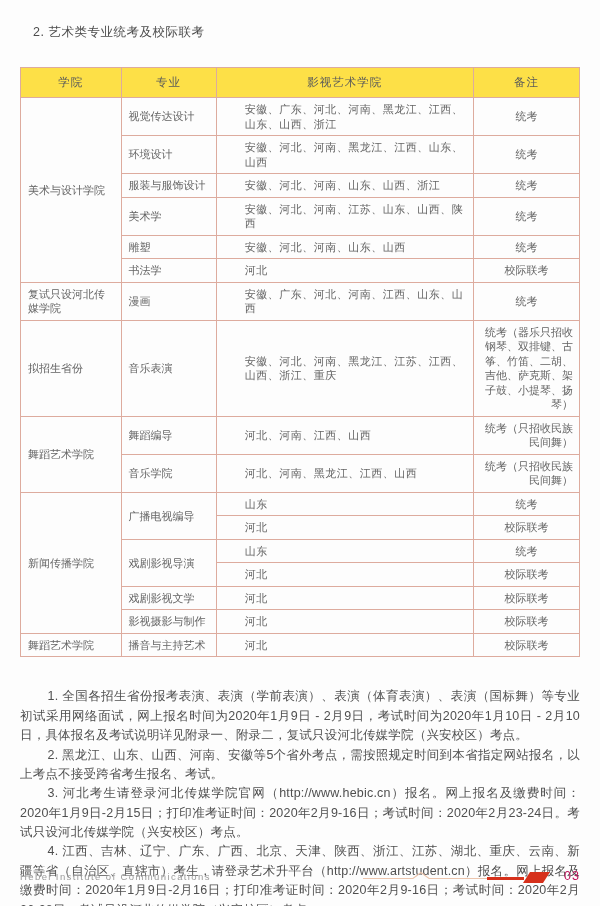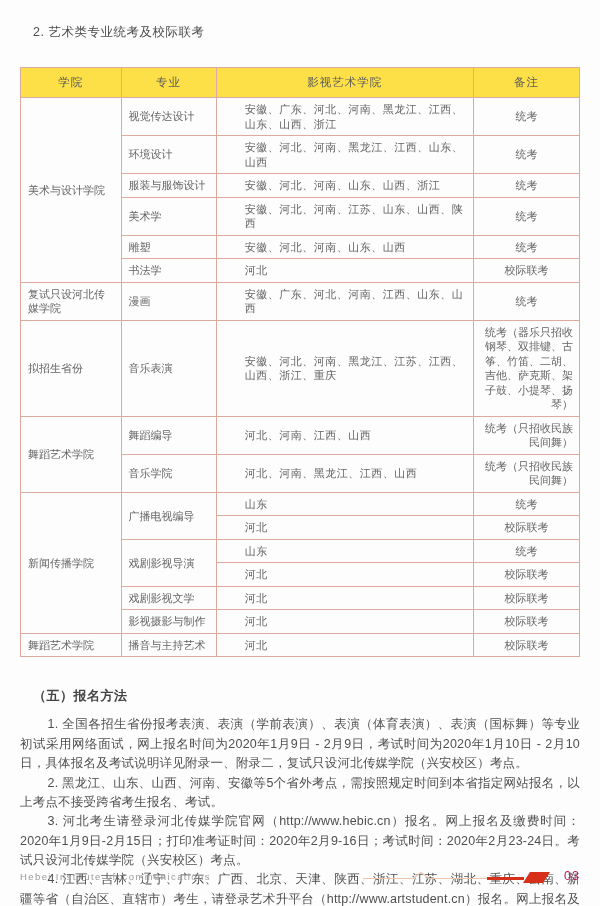--- a/index.html
+++ b/index.html
@@ -201,21 +201,20 @@
         <tr>
           <td class="college-cell">舞蹈艺术学院</td>
           <td class="major-cell">播音与主持艺术</td>
           <td class="provinces-cell">河北</td>
           <td class="note-cell">校际联考</td>
         </tr>
       </tbody>
   </table>
 
   <div class="apply">
-    <div class="apply-heading">（五）报名方法</div>
     <div id="paragraphs">
         <p class="para">1. 全国各招生省份报考表演、表演（学前表演）、表演（体育表演）、表演（国标舞）等专业初试采用网络面试，网上报名时间为2020年1月9日 - 2月9日，考试时间为2020年1月10日 - 2月10日，具体报名及考试说明详见附录一、附录二，复试只设河北传媒学院（兴安校区）考点。</p>
         <p class="para">2. 黑龙江、山东、山西、河南、安徽等5个省外考点，需按照规定时间到本省指定网站报名，以上考点不接受跨省考生报名、考试。</p>
         <p class="para">3. 河北考生请登录河北传媒学院官网（http://www.hebic.cn）报名。网上报名及缴费时间：2020年1月9日-2月15日；打印准考证时间：2020年2月9-16日；考试时间：2020年2月23-24日。考试只设河北传媒学院（兴安校区）考点。</p>
         <p class="para">4. 江西、吉林、辽宁、广东、广西、北京、天津、陕西、浙江、江苏、湖北、重庆、云南、新疆等省（自治区、直辖市）考生，请登录艺术升平台（http://www.artstudent.cn）报名。网上报名及缴费时间：2020年1月9日-2月16日；打印准考证时间：2020年2月9-16日；考试时间：2020年2月26-28日。考试只设河北传媒学院（兴安校区）考点。</p>
       </div>
   </div>
 
   <div class="footer">
     <span class="school-name">Hebei Institute of Communications</span>

